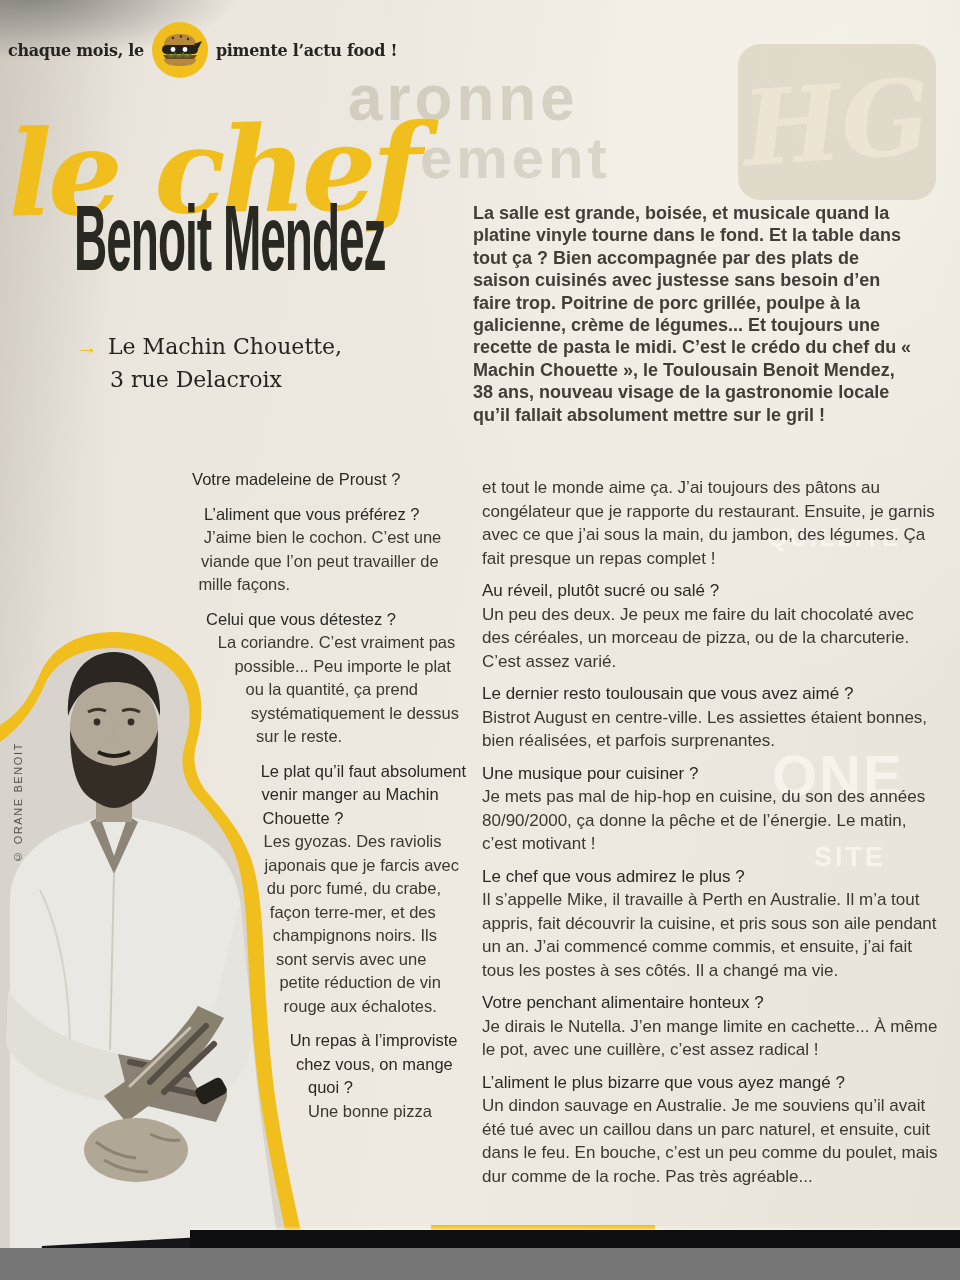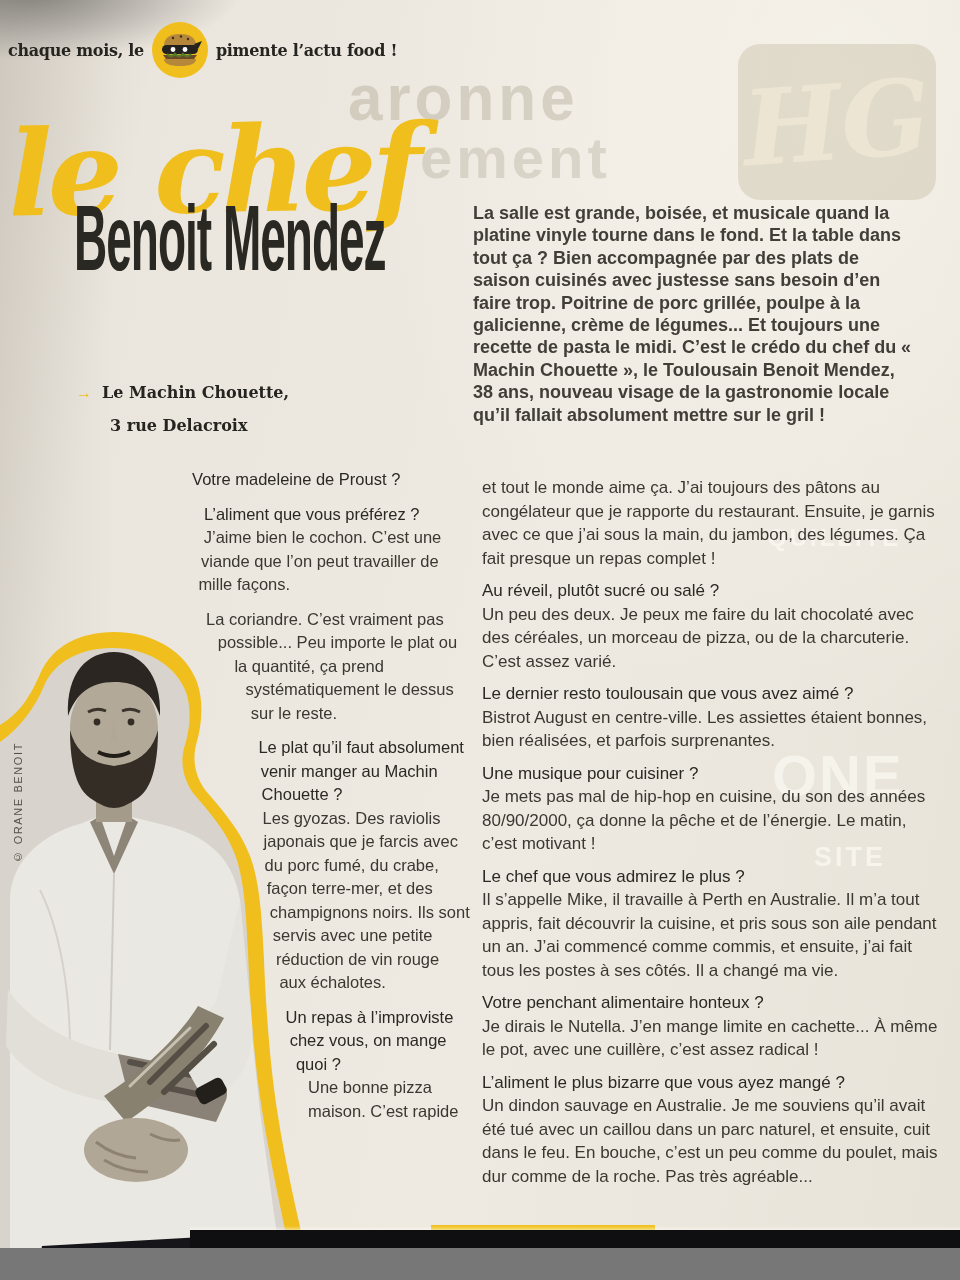--- a/index.html
+++ b/index.html
@@ -29,22 +29,22 @@
   
   .banner{position:absolute;left:8px;top:22px;display:flex;align-items:center;gap:8px;
     font-family:"DejaVu Serif", serif;font-weight:700;font-size:16px;letter-spacing:-.3px;color:#262420;}
   .banner .circle{width:56px;height:56px;border-radius:50%;background:#f0bf1e;display:flex;align-items:center;justify-content:center;flex:0 0 auto;}
 
   
   .kicker{position:absolute;left:8px;top:112px;font-family:"DejaVu Serif", serif;font-style:italic;font-weight:700;
     font-size:118px;line-height:1;letter-spacing:-5px;color:#f0bf1e;transform:rotate(-1deg);}
   .chef-name{position:absolute;left:74px;top:192px;font-weight:700;font-size:92px;line-height:1;
     letter-spacing:-2px;color:#2a2823;transform:scaleX(.5);transform-origin:left top;white-space:nowrap;}
-  .address{position:absolute;left:76px;top:330px;font-family:"DejaVu Serif", serif;font-weight:700;
-    font-size:16px;line-height:33px;color:#262420;margin-top:46px;}
+  .address{position:absolute;left:76px;top:330px;font-family:"DejaVu Serif", serif;font-weight:400;
+    font-size:22px;line-height:33px;color:#262420;}
   .address .arrow{color:#f0bf1e;margin-right:10px;font-family:"Liberation Sans",sans-serif;}
   .address .l2{margin-left:34px;}
 
   
   .intro{position:absolute;left:473px;top:184px;width:445px;font-size:18px;line-height:22.4px;
     font-weight:700;color:#413e38;}
 
   
   .qa .block{margin-bottom:11px;}
   .qa h3{margin:0;font-size:inherit;font-weight:400;color:#2b2924;}
@@ -119,20 +119,21 @@
   <section class="qa col-left">
     <div class="photo-spacer"></div>
     <div class="block">
       <h3>Votre madeleine de Proust ?</h3>
     </div>
     <div class="block centered">
       <h3>L’aliment que vous préférez ?</h3>
       <p>J’aime bien le cochon. C’est une viande que l’on peut travailler de mille façons.</p>
     </div>
     <div class="block centered">
+      <h3>Celui que vous détestez ?</h3>
       <p>La coriandre. C’est vraiment pas possible... Peu importe le plat ou la quantité, ça prend systématiquement le dessus sur le reste.</p>
     </div>
     <div class="block centered">
       <h3>Le plat qu’il faut absolument venir manger au Machin Chouette ?</h3>
       <p>Les gyozas. Des raviolis japonais que je farcis avec du porc fumé, du crabe, façon terre-mer, et des champignons noirs. Ils sont servis avec une petite réduction de vin rouge aux échalotes.</p>
     </div>
     <div class="block centered">
       <h3>Un repas à l’improviste chez vous, on mange quoi ?</h3>
       <p>Une bonne pizza maison. C’est rapide</p>
     </div>

